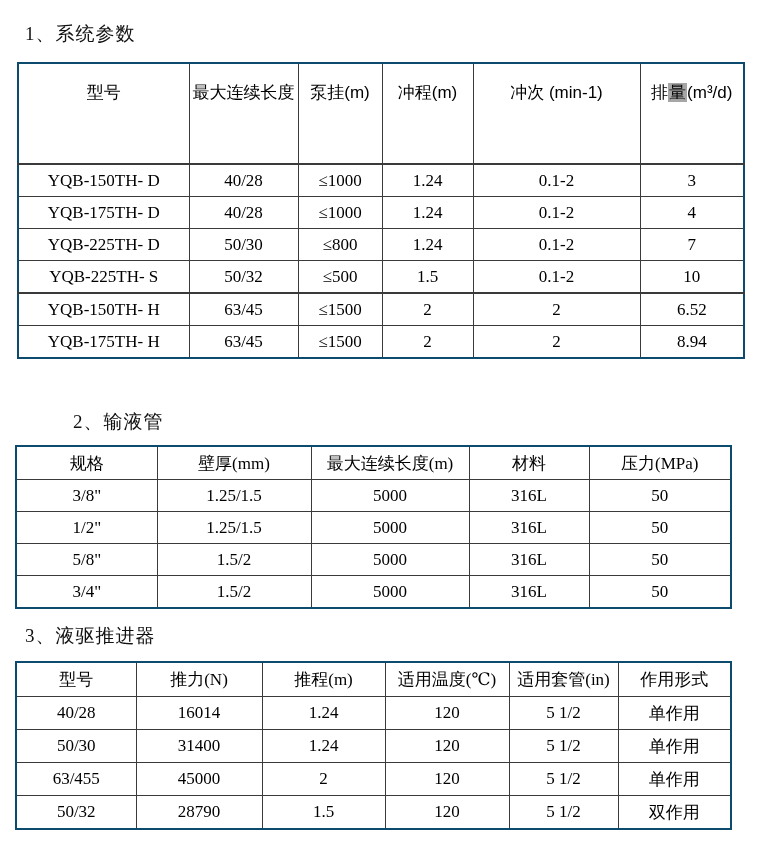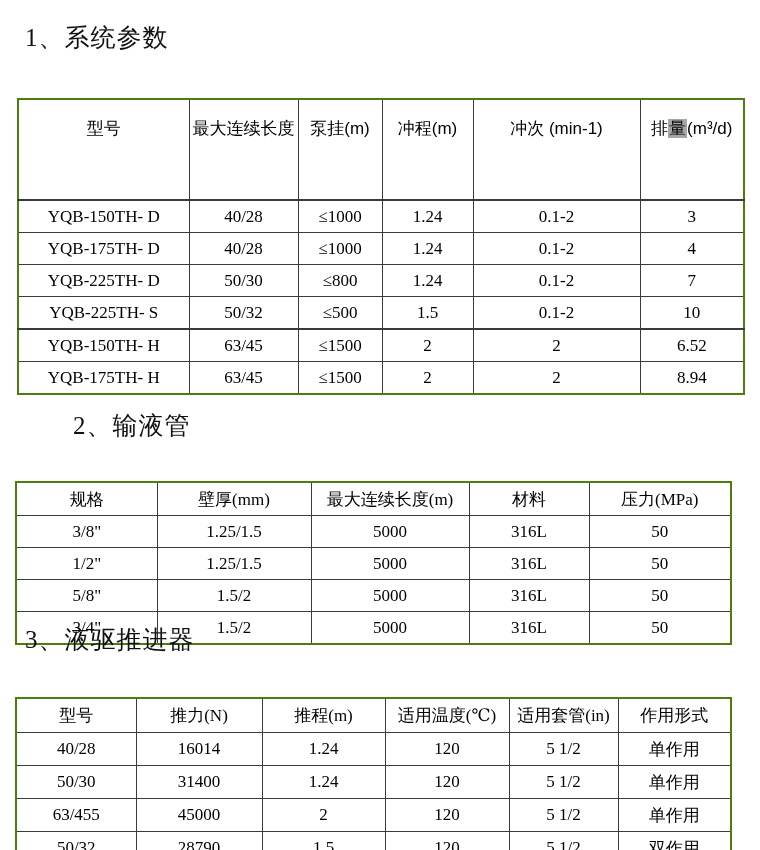--- a/index.html
+++ b/index.html
@@ -6,35 +6,34 @@
   body {
     width: 760px; height: 850px;
     background: #ffffff;
     color: #000000;
     font-family: "Liberation Serif", "DejaVu Serif", serif;
   }
   .doc { position: relative; width: 760px; height: 850px; overflow: hidden; }
 
   .section-title {
     position: absolute;
-    font-size: 25px;
+    font-size: 19px;
     letter-spacing: 1px;
     white-space: nowrap;
     color: #111111;
   }
   #title-1 { left: 25px; top: 21px; }
   #title-2 { left: 25px; top: 409px; margin-left: 48px; }
   #title-3 { left: 25px; top: 623px; }
 
   table {
     position: absolute;
     border-collapse: collapse;
     table-layout: fixed;
-    border: 2px solid #4d7c0f;
-    margin-top: 36px;
+    border: 2px solid #0c4a6e;
   }
   th, td {
     border: 1px solid #3a3a3a;
     text-align: center;
     vertical-align: middle;
     padding: 0;
     font-weight: normal;
     font-size: 17px;
     color: #000000;
     overflow: hidden;

